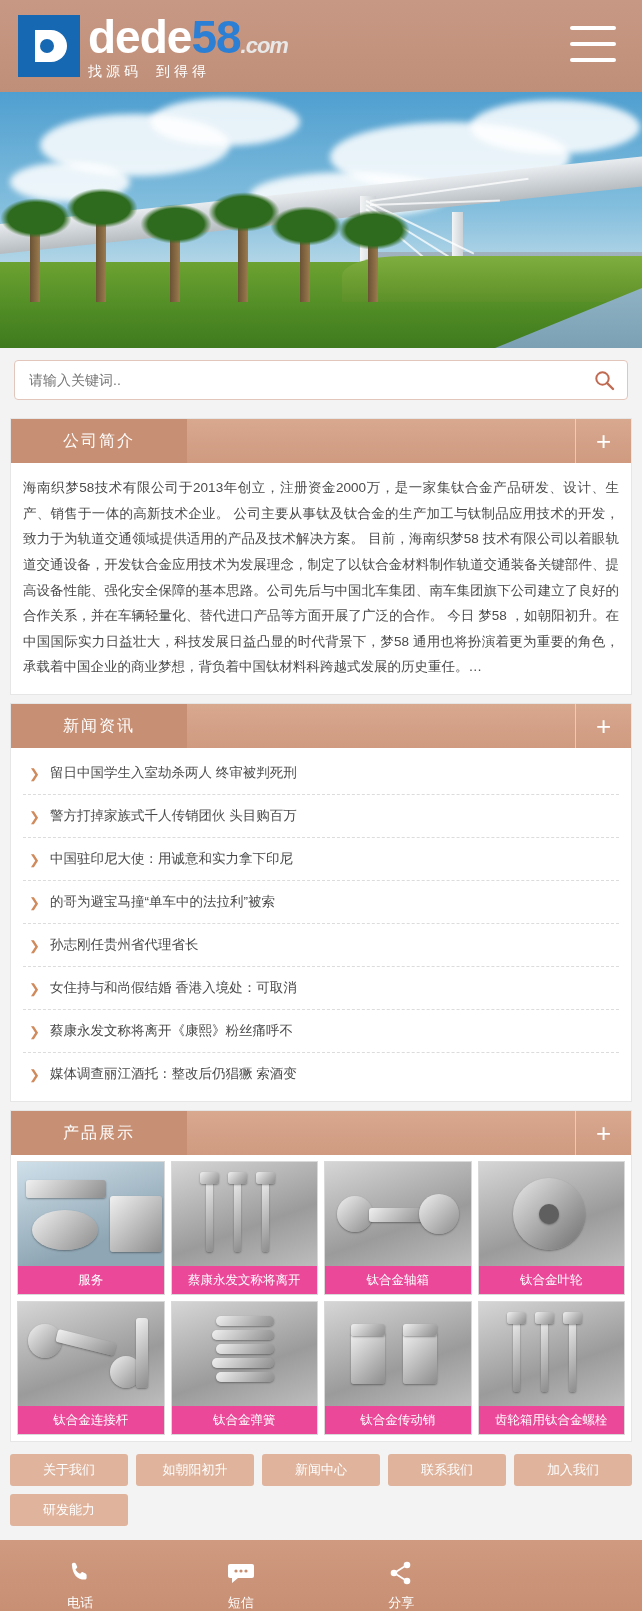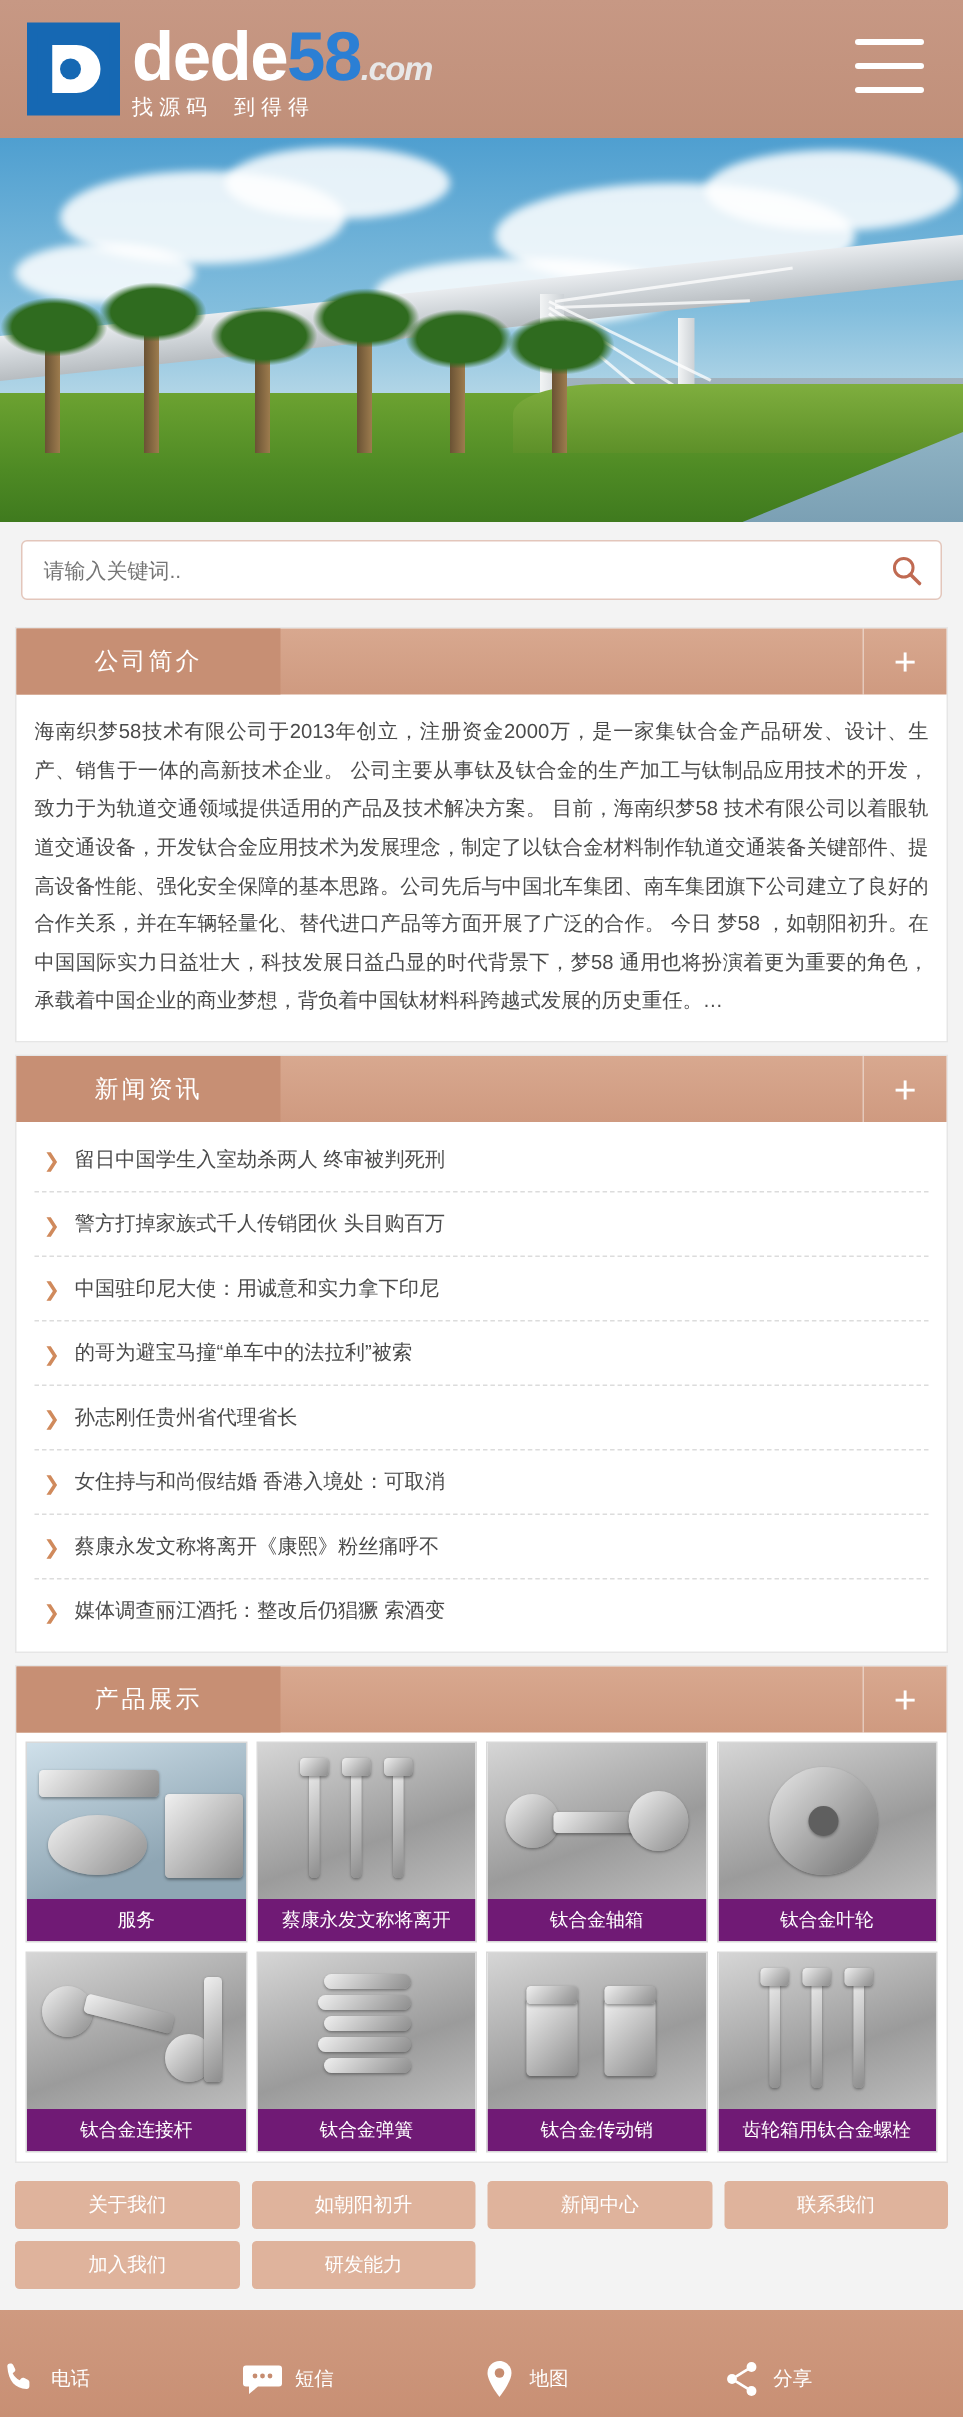--- a/index.html
+++ b/index.html
@@ -272,33 +272,33 @@
   }
   .prod-img.bg-a { background: linear-gradient(160deg,#cfe0ea,#8fa6b4 70%); }
   .prod-img .shape {
     position: absolute;
     background: linear-gradient(135deg,#f0f0f0,#8d8d8d);
     border-radius: 3px;
     box-shadow: 0 1px 2px rgba(0,0,0,.35);
   }
   .prod-caption {
     height: 28px;
-    background: #701a75;
+    background: #ec4899;
     color: #fff;
     font-size: 12.5px;
     display: flex;
     align-items: center;
     justify-content: center;
   }
 
   
   .linkpad {
     padding: 12px 10px 14px;
     display: grid;
-    grid-template-columns: repeat(4, 1fr);
+    grid-template-columns: repeat(5, 1fr);
     gap: 8px;
   }
   .linkbtn {
     height: 32px;
     background: #dfb39c;
     color: #ffffff;
     font-size: 13px;
     border-radius: 3px;
     display: flex;
     align-items: center;
@@ -309,21 +309,21 @@
   
   .footbar {
     height: 92px;
     background: linear-gradient(180deg,#cf9a80,#c68c70);
     display: grid;
     grid-template-columns: repeat(4, 1fr);
     align-items: center;
   }
   .footitem {
     display: flex;
-    flex-direction: row;
+    flex-direction: column;
     align-items: center;
     gap: 8px;
     color: #fff;
     font-size: 13px;
   }
   .footitem svg { display:block; }
 </style>
 </head>
 <body>
 
@@ -565,29 +565,20 @@
           <path d="M3 3h22a2 2 0 0 1 2 2v10a2 2 0 0 1-2 2H11l-6 5v-5H3a2 2 0 0 1-2-2V5a2 2 0 0 1 2-2z" fill="#ffffff"></path>
           <circle cx="9" cy="10" r="1.6" fill="#c68c70"></circle>
           <circle cx="14" cy="10" r="1.6" fill="#c68c70"></circle>
           <circle cx="19" cy="10" r="1.6" fill="#c68c70"></circle>
         </svg>
       </span>
       <span>短信</span>
     </div>
     <div class="footitem">
       <span>
-        <svg width="24" height="26" viewBox="0 0 24 26" aria-hidden="true">
-          <path d="M12 1C7.6 1 4 4.6 4 9c0 6 8 16 8 16s8-10 8-16c0-4.4-3.6-8-8-8z" fill="#ffffff"></path>
-          <circle cx="12" cy="9" r="3.2" fill="#c68c70"></circle>
-        </svg>
-      </span>
-      <span>地图</span>
-    </div>
-    <div class="footitem">
-      <span>
         <svg width="26" height="26" viewBox="0 0 26 26" aria-hidden="true">
           <circle cx="19" cy="5" r="3.3" fill="#ffffff"></circle>
           <circle cx="6" cy="13" r="3.3" fill="#ffffff"></circle>
           <circle cx="19" cy="21" r="3.3" fill="#ffffff"></circle>
           <line x1="8.6" y1="11.4" x2="16.4" y2="6.6" stroke="#ffffff" stroke-width="1.8"></line>
           <line x1="8.6" y1="14.6" x2="16.4" y2="19.4" stroke="#ffffff" stroke-width="1.8"></line>
         </svg>
       </span>
       <span>分享</span>
     </div>

